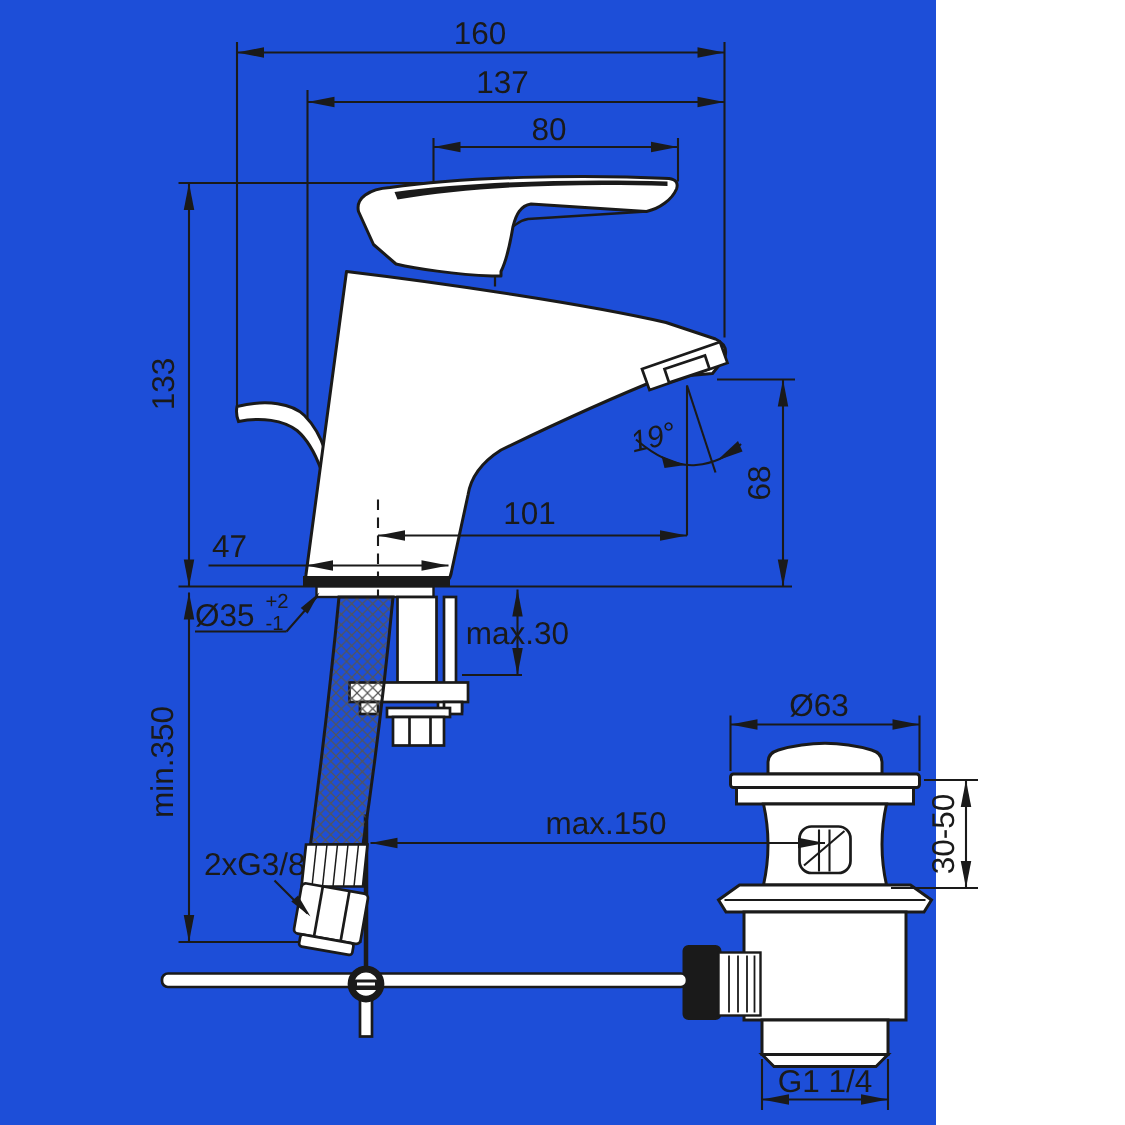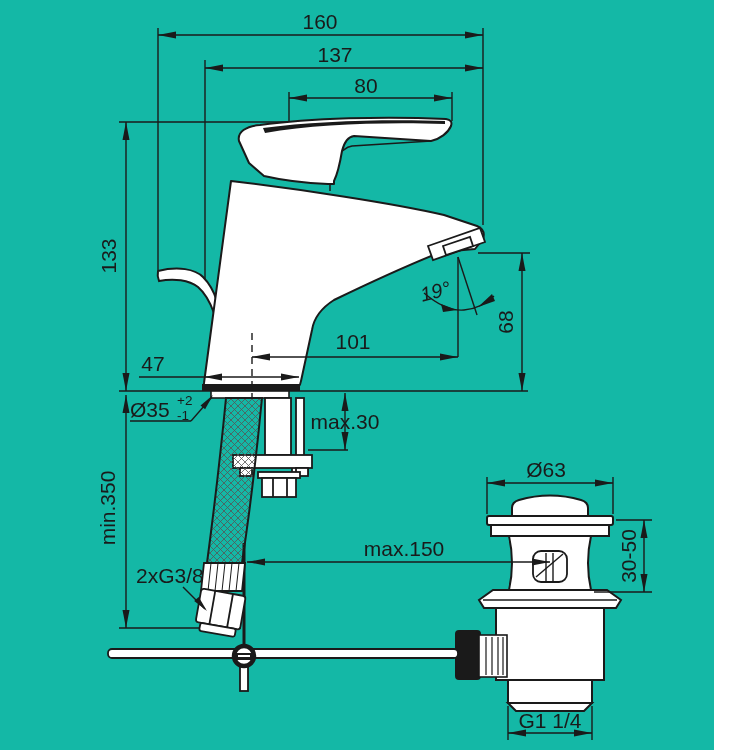--- a/index.html
+++ b/index.html
@@ -1,16 +1,16 @@
 <!DOCTYPE html>
 <html><head>
 <meta charset="utf-8">
 <style>
   html,body{margin:0;padding:0;background:#fff;}
-  .stage{width:714px;height:750px;background:#14b8a6;position:relative;font-family:"Liberation Sans",sans-serif;}
+  .stage{width:624px;height:750px;background:#1d4ed8;position:relative;font-family:"Liberation Sans",sans-serif;}
   svg text{fill:#1a1a1a;font-family:"Liberation Sans",sans-serif;}
   .dimtxt{font-size:21px;}
   .toltxt{font-size:13.5px;}
   .angtxt{font-size:20px;font-style:italic;}
 </style>
 </head>
 <body>
 
 <div class="stage">
 <svg width="750" height="750" viewBox="0 0 750 750">

